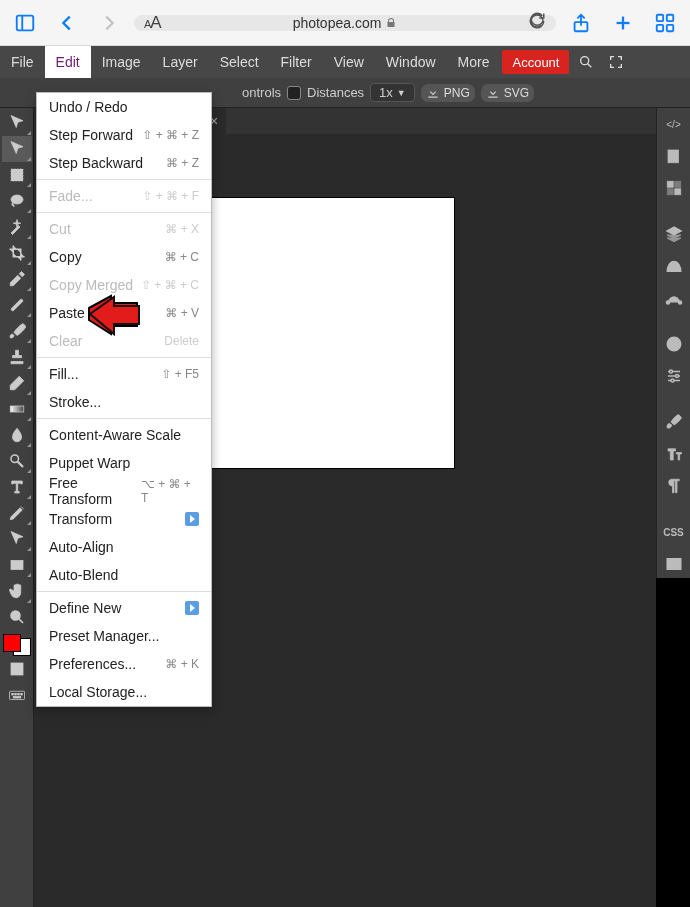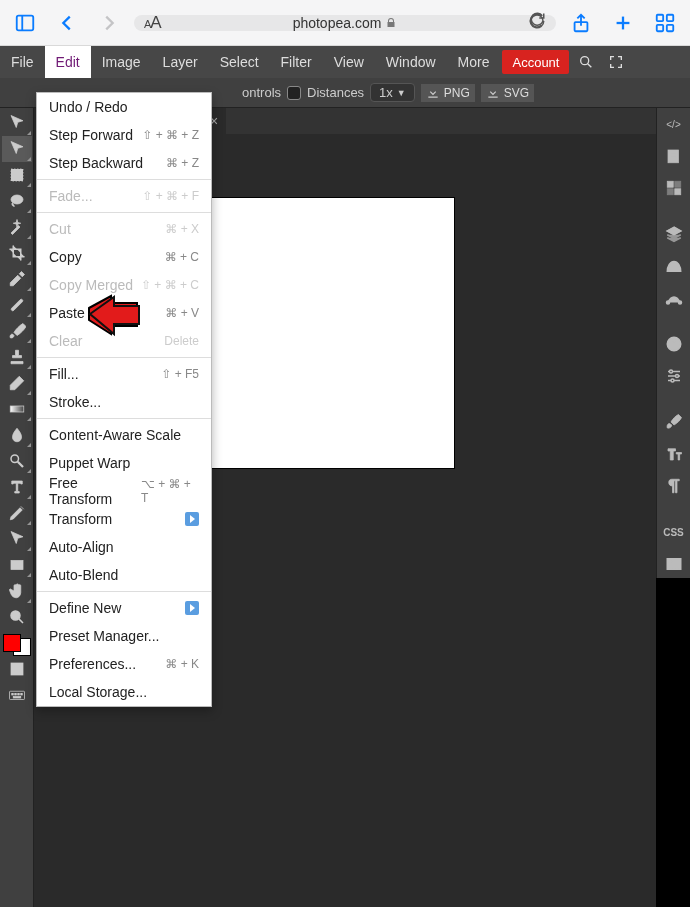--- a/index.html
+++ b/index.html
@@ -20,21 +20,21 @@
   .menubar { height: 32px; background: #474747; display: flex; align-items: stretch; color: #ddd; font-size: 14px; }
   .menubar .mitem { padding: 0 11px; display:flex; align-items:center; cursor:pointer; }
   .menubar .mitem.active { background: #fff; color:#701a75; }
   .menubar .acct { background: #d8231f; color:#fff; padding:12px 10px; margin:4px 2px; border-radius:2px; display:flex; align-items:center; font-size:13px; }
   .menubar .ricon { width:30px; display:flex; align-items:center; justify-content:center; }
 
   
   .optbar { height: 30px; background: #404040; display:flex; align-items:center; gap:6px; color:#ccc; font-size:13px; padding-left:6px; border-bottom:1px solid #222; position:relative;}
   .optbar .pill { background: #333; border:1px solid #555; border-radius:4px; padding:1px 8px; display:flex; align-items:center; gap:4px;}
   .optbar .chk { width:14px; height:14px; border:1px solid #888; border-radius:3px; background:#222; }
-  .optbar .exp { background:#555; border-radius:0; padding:2px 5px; display:flex; align-items:center; gap:4px; font-size:12px; color:#ddd;}
+  .optbar .exp { background:#555; border-radius:7px; padding:2px 5px; display:flex; align-items:center; gap:4px; font-size:12px; color:#ddd;}
   .optbar .exp .dl { width:14px;height:14px; }
 
   
   .workrow { display:flex; height: calc(907px - 46px - 32px - 30px); }
   .toolbar { width:34px; background:#404040; border-right:1px solid #222; display:flex; flex-direction:column; align-items:center; padding-top:2px; gap:0; }
   .tool { width:30px; height:26px; display:flex; align-items:center; justify-content:center; margin:0; position:relative;}
   .tool svg { width:18px; height:18px; fill:#ccc; stroke:#ccc; }
   .tool.sel { background:#5a5a5a; }
   .tool .tri { position:absolute; right:1px; bottom:1px; width:0;height:0;border-left:4px solid transparent; border-bottom:4px solid #999;}
   .swatch { width:28px; height:22px; position:relative; margin-top:4px;}

